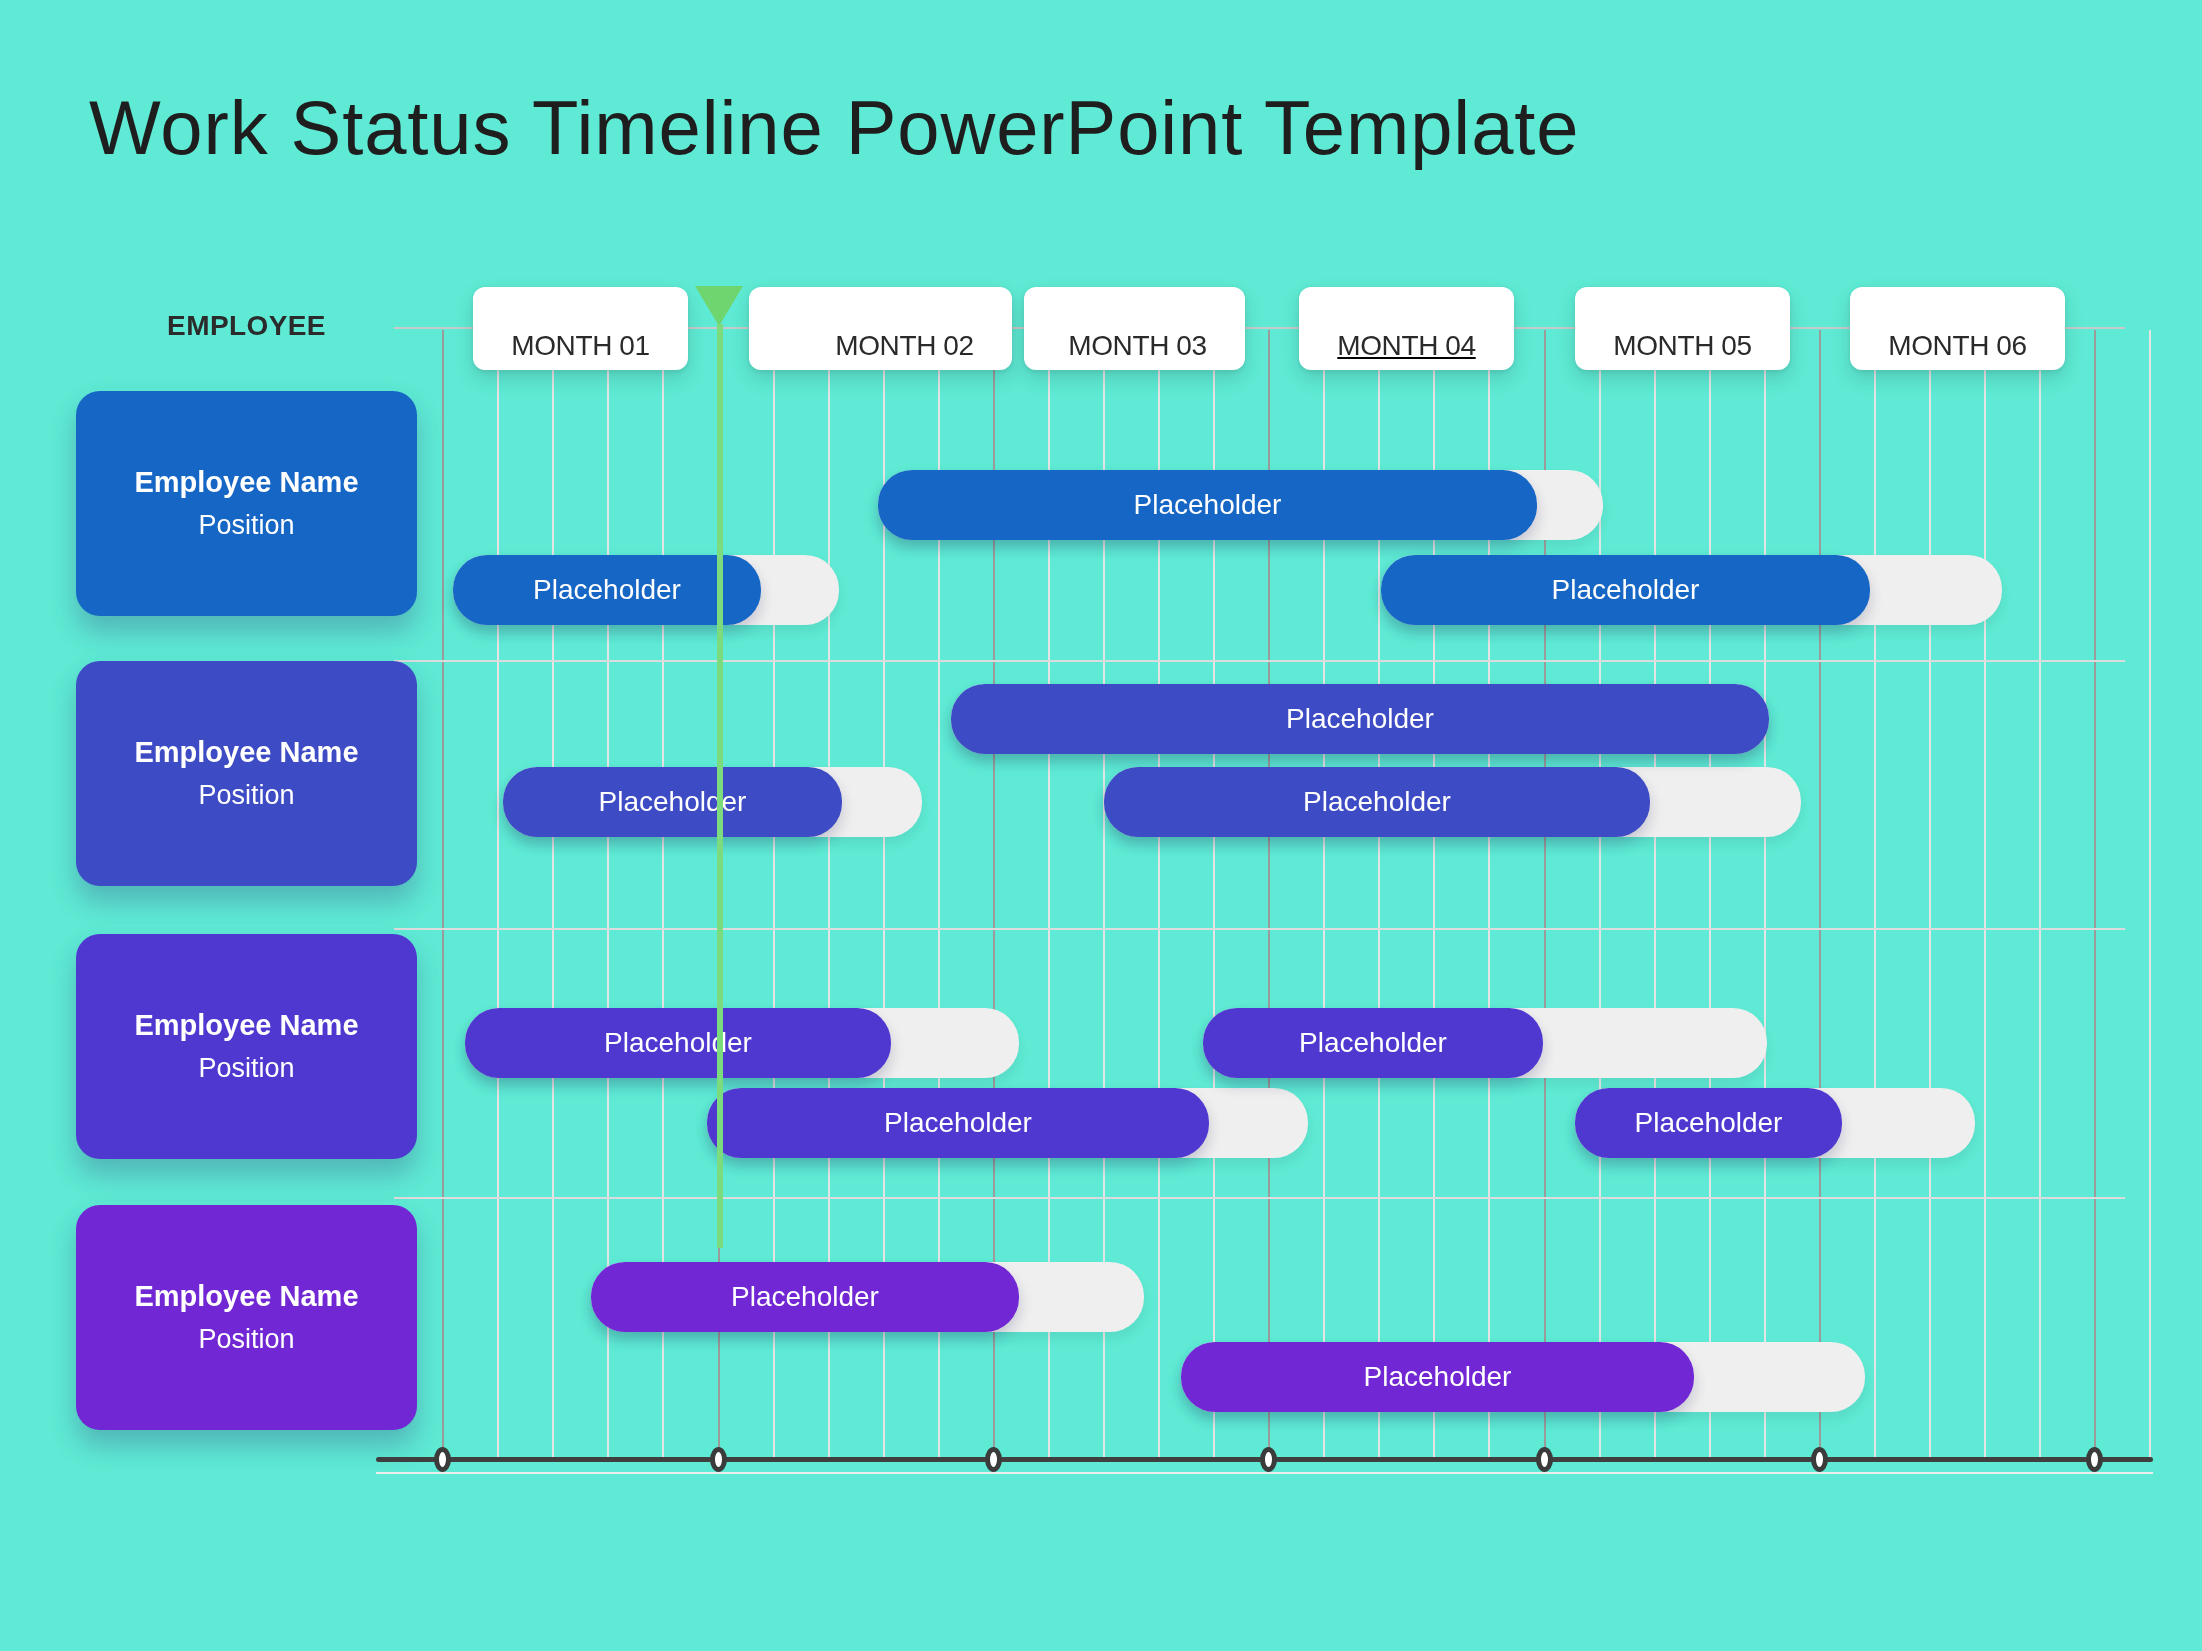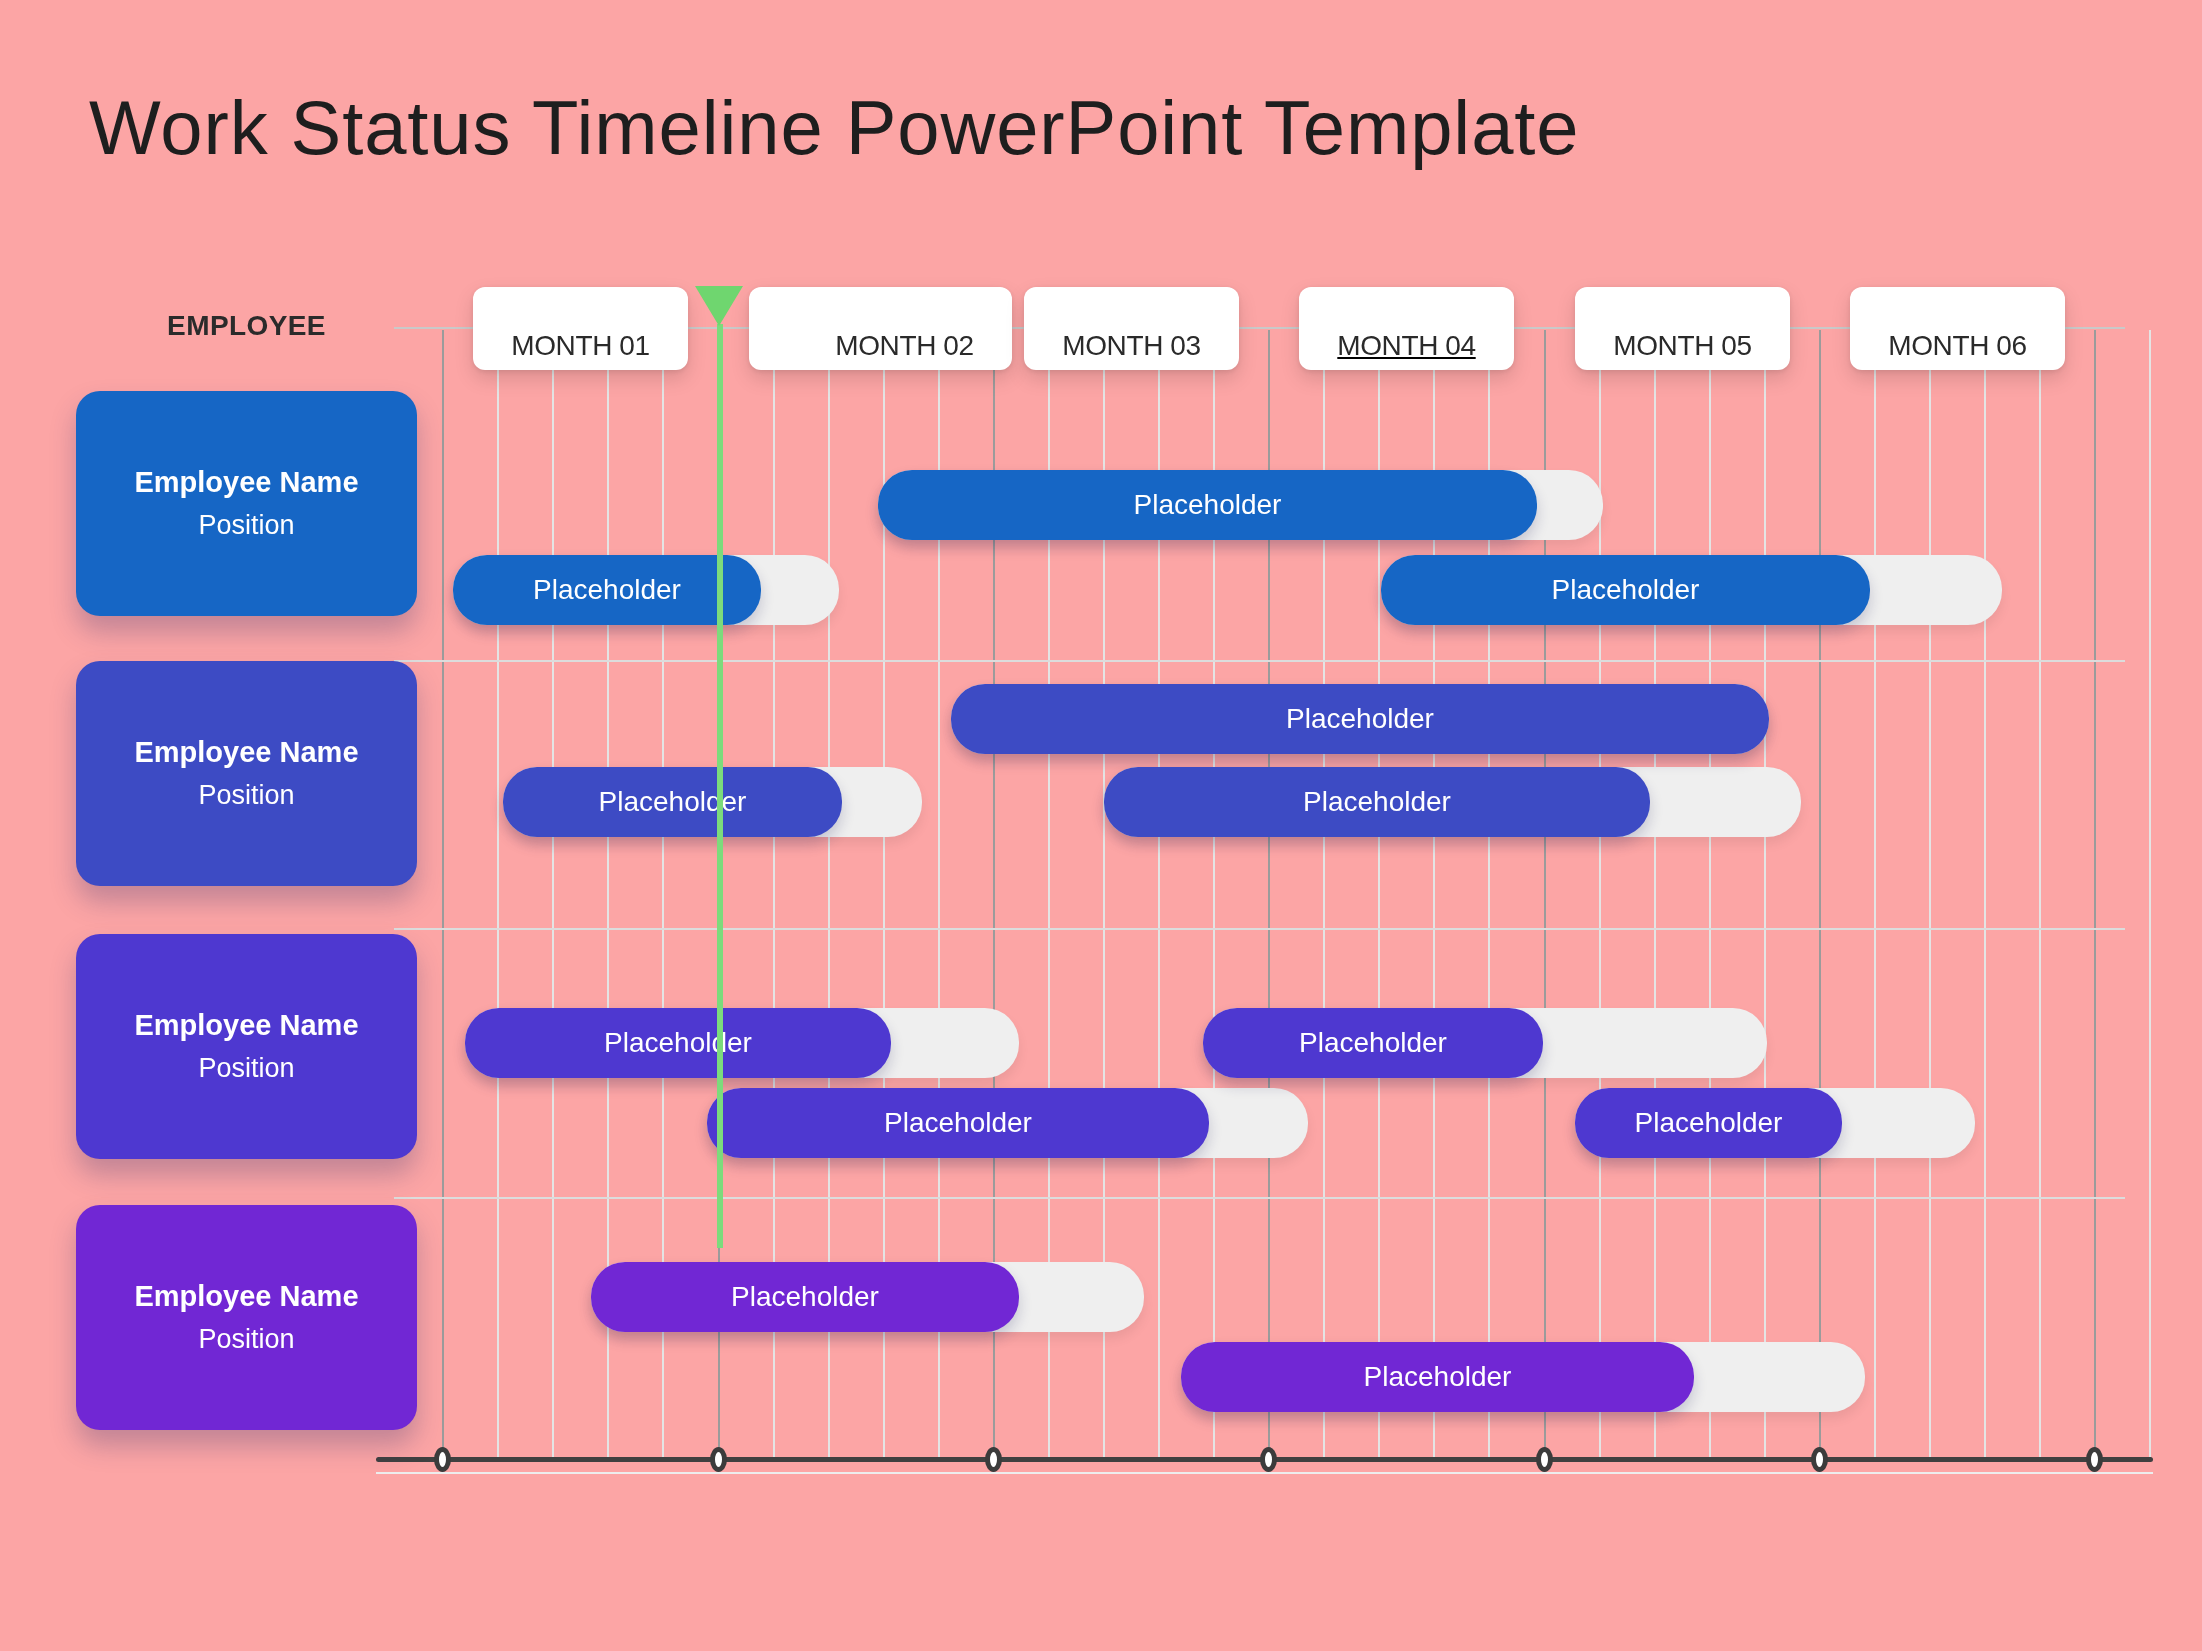--- a/index.html
+++ b/index.html
@@ -1,17 +1,17 @@
 <!DOCTYPE html>
 <html style="font-size:13.8px"><head>
 <meta charset="utf-8">
 <style>
   html,body{margin:0;padding:0;background:#ffffff;}
   .slide{
-    position:relative;width:2203px;height:1652px;background:#fca5a5;
+    position:relative;width:2203px;height:1652px;background:#5eead4;
     font-family:"Liberation Sans",sans-serif;overflow:hidden;
   }
   .title{
     position:absolute;left:89px;top:84px;font-size:76px;line-height:1.15;
     color:#1e1e1e;font-weight:400;letter-spacing:0.9px;white-space:nowrap;
   }
   .emp-header{
     position:absolute;left:76px;top:310px;width:341px;text-align:center;
     font-size:28px;font-weight:700;color:#2b2b2b;letter-spacing:0.4px;
   }
@@ -106,21 +106,21 @@
       <div class="row-sep" style="top: 1197px;"></div>
     </div>
 
   <div id="month-row">
       <div class="month-card" style="left: 473px;">
     <span>MONTH 01</span>
   </div>
       <div class="month-card" style="left: 749px; padding-left: 48px;">
     <span>MONTH 02</span>
   </div>
-      <div class="month-card" style="left: 1024px;">
+      <div class="month-card" style="left: 1024px; padding-left: 6px;">
     <span>MONTH 03</span>
   </div>
       <div class="month-card" style="left: 1299px; text-decoration: underline;">
     <span>MONTH 04</span>
   </div>
       <div class="month-card" style="left: 1575px;">
     <span>MONTH 05</span>
   </div>
       <div class="month-card" style="left: 1850px; justify-content: center;">
     <span>MONTH 06</span>

